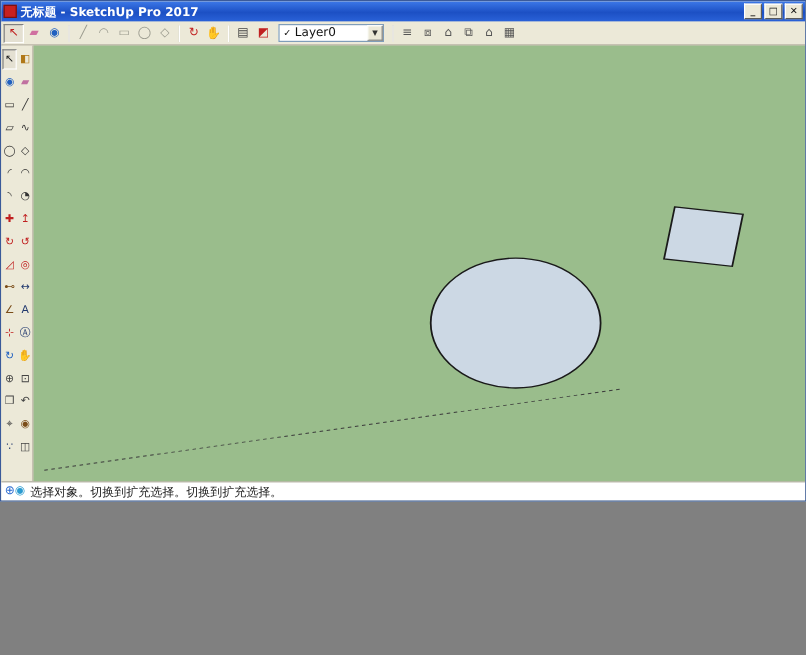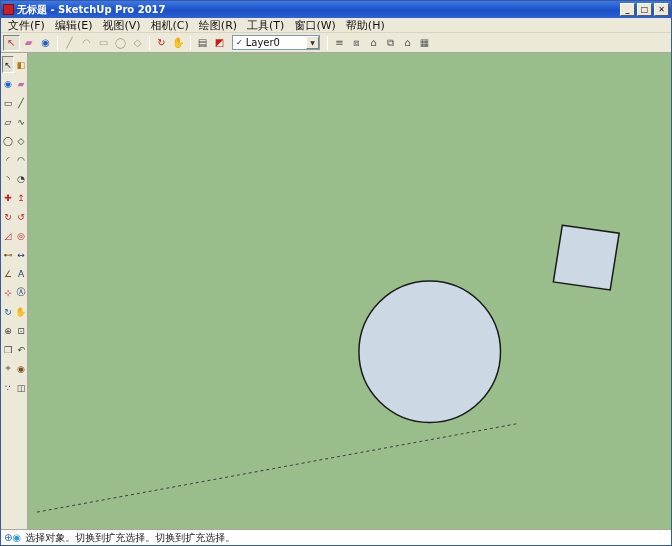--- a/index.html
+++ b/index.html
@@ -1,20 +1,20 @@
 <!DOCTYPE html>
 <html><head>
 <meta charset="utf-8">
 <style>
   * { box-sizing: border-box; margin: 0; padding: 0; }
   html,body { width:672px; height:546px; overflow:hidden; }
   body { font-family: "DejaVu Sans", "Liberation Sans", sans-serif; font-size: 11px; background:#808080; }
 
   .window {
-    width:672px; height:546px;
+    width:672px; height:418px;
     border:1px solid #3a5a9a;
     background:#ece9d8;
     display:flex; flex-direction:column;
     position:relative; overflow:hidden;
   }
 
   
   .titlebar {
     height:17px; flex:0 0 17px;
     background:linear-gradient(180deg,#3c78e8 0%,#1c50c4 55%,#2a62d8 100%);
@@ -104,30 +104,20 @@
   <div class="titlebar">
     <div class="appicon"></div>
     <div class="title">无标题 - SketchUp Pro 2017</div>
     <div class="winbtns" id="winbtns">
         <div class="wbtn">_</div>
         <div class="wbtn">□</div>
         <div class="wbtn">✕</div>
       </div>
   </div>
 
-  <div class="menubar" id="menubar">
-      <span class="menu-item">文件(F)</span>
-      <span class="menu-item">编辑(E)</span>
-      <span class="menu-item">视图(V)</span>
-      <span class="menu-item">相机(C)</span>
-      <span class="menu-item">绘图(R)</span>
-      <span class="menu-item">工具(T)</span>
-      <span class="menu-item">窗口(W)</span>
-      <span class="menu-item">帮助(H)</span>
-    </div>
 
   <div class="toolbar">
     <div class="tgroup" id="tb-left">
         <div class="tbtn pressed" style="color: rgb(192, 32, 32);">↖</div>
         <div class="tbtn" style="color: rgb(208, 112, 160);">▰</div>
         <div class="tbtn" style="color: rgb(32, 96, 192);">◉</div>
         <div class="tsep"></div>
         <div class="tbtn" style="color: rgb(154, 154, 142);">╱</div>
         <div class="tbtn" style="color: rgb(154, 154, 142);">◠</div>
         <div class="tbtn" style="color: rgb(154, 154, 142);">▭</div>

